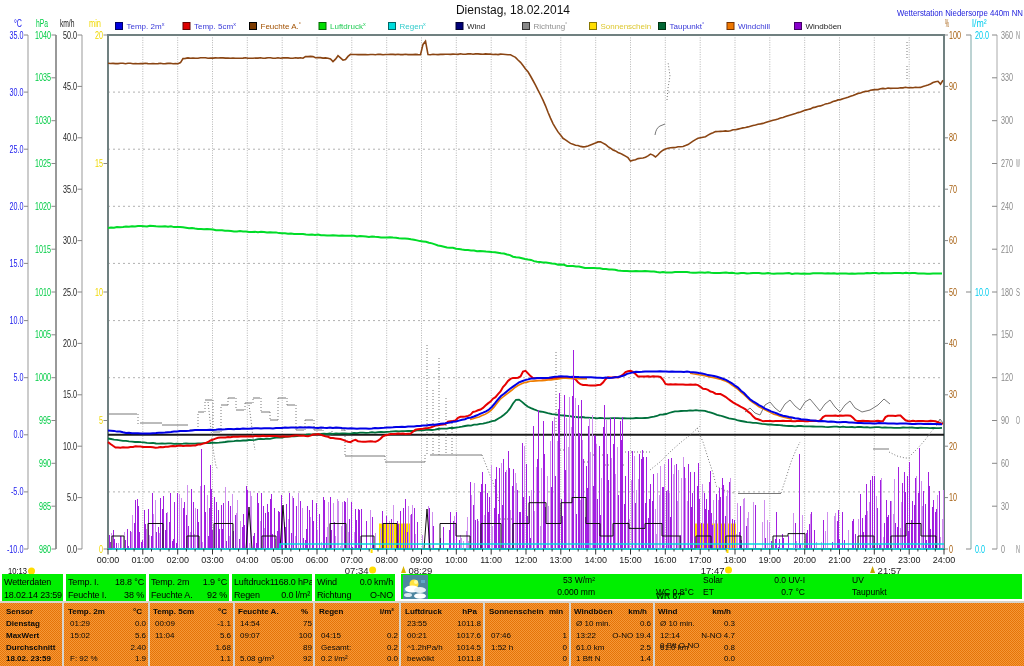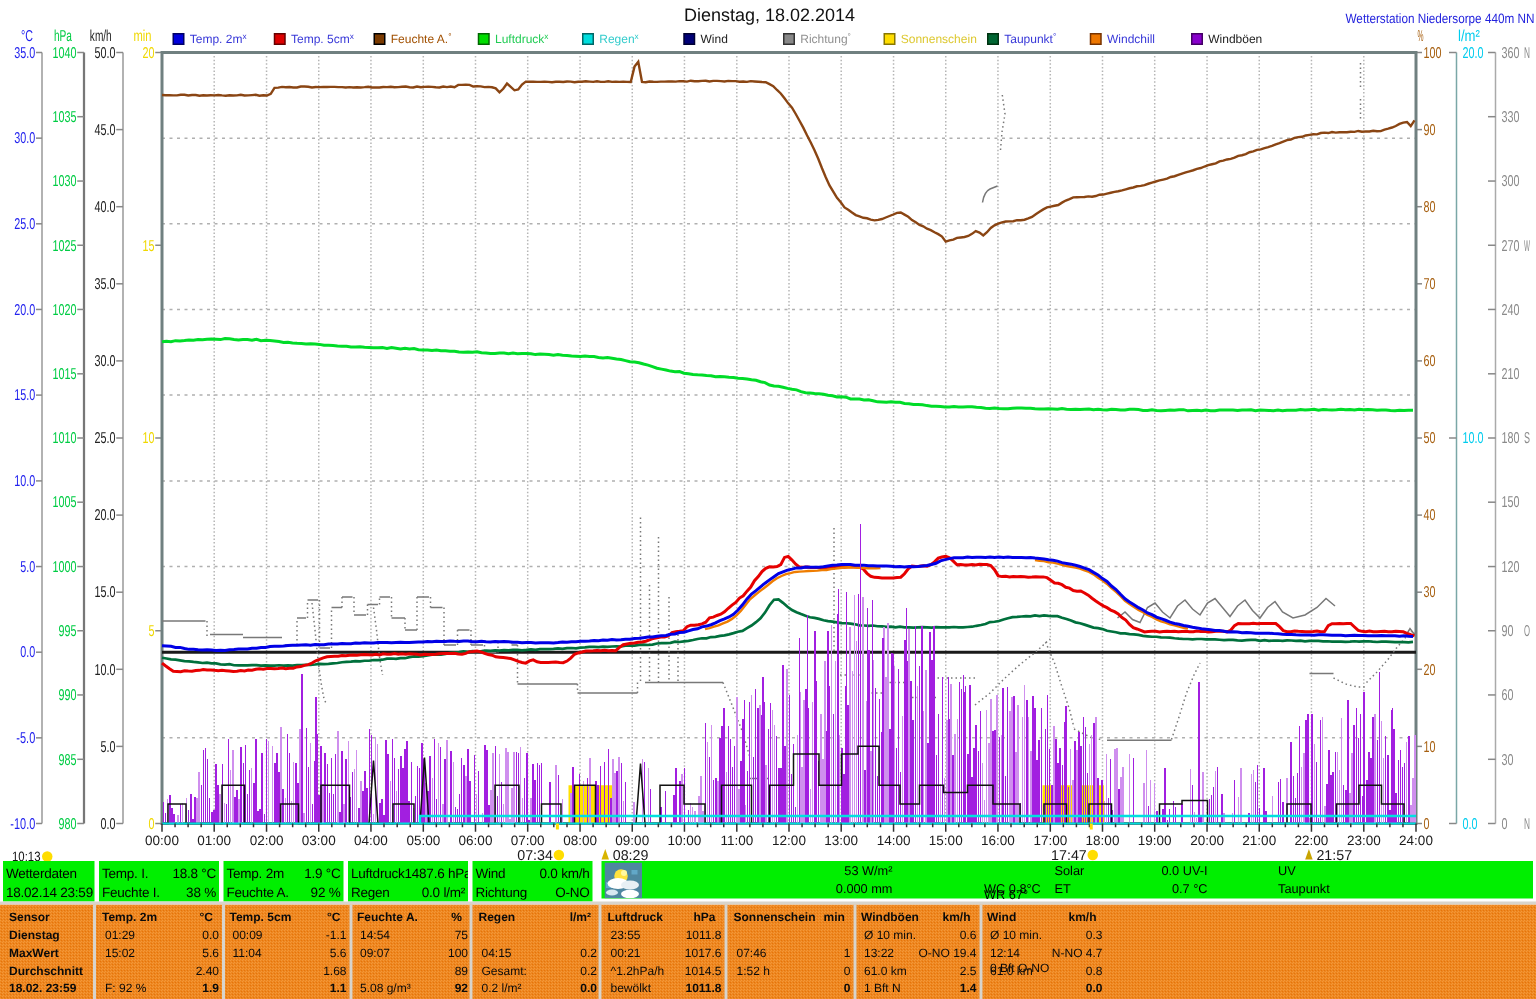--- a/index.html
+++ b/index.html
@@ -5,21 +5,21 @@
 #greentbl{position:absolute;left:0;top:574px;width:812px;height:25px;background:#fff}
 .gc{position:absolute;top:0;height:25px;background:#00ef00;overflow:hidden}
 .gr{display:flex;justify-content:space-between;font-size:9px;color:#000;line-height:12.5px;padding:0 2px;white-space:pre;letter-spacing:-0.15px}
 .gt{position:absolute;font-size:8.5px;color:#000;line-height:12px}
 #orangetbl{position:absolute;left:0;top:601px;width:1024px;height:63px;
  background:repeating-conic-gradient(#e67408 0% 25%,#f49838 0% 50%) 0 0/2px 2px;
  border-top:2px solid #d8d4cc}
 .sep{position:absolute;top:0;width:2px;height:63px;background:#d8d4cc}
 .ot{position:absolute;font-size:8px;line-height:11px;color:#0a0a0a;white-space:pre}
 .ob{font-weight:bold}
-.ot b{font-weight:bold}
+.ot b{font-weight:normal}
 </style></head>
 <body>
 <svg width="1024" height="580" viewBox="0 0 1024 580" font-family="Liberation Sans, sans-serif" style="position:absolute;left:0;top:0">
     <path d="M28.0 35.0V549.0" stroke="#999" stroke-width="1" fill="none"></path>
     <path d="M24.0 35.0H28.0" stroke="#888" stroke-width="1" fill="none"></path>
     <path d="M24.0 92.1H28.0" stroke="#888" stroke-width="1" fill="none"></path>
     <path d="M24.0 149.2H28.0" stroke="#888" stroke-width="1" fill="none"></path>
     <path d="M24.0 206.3H28.0" stroke="#888" stroke-width="1" fill="none"></path>
     <path d="M24.0 263.4H28.0" stroke="#888" stroke-width="1" fill="none"></path>
     <path d="M24.0 320.6H28.0" stroke="#888" stroke-width="1" fill="none"></path>
@@ -255,21 +255,21 @@
     </div>
     <div class="gc" style="left:66px;width:80px;padding-top:2px">
       <div class="gr"><span>Temp. I.</span><span class="gv">18.8 °C</span></div>
       <div class="gr"><span>Feuchte I.</span><span class="gv">38 %</span></div>
     </div>
     <div class="gc" style="left:149px;width:80px;padding-top:2px">
       <div class="gr"><span>Temp. 2m</span><span class="gv">1.9 °C</span></div>
       <div class="gr"><span>Feuchte A.</span><span class="gv">92 %</span></div>
     </div>
     <div class="gc" style="left:232px;width:80px;padding-top:2px">
-      <div class="gr"><span>Luftdruck</span><span class="gv">1487.6 hPa</span></div>
+      <div class="gr"><span>Luftdruck</span><span class="gv">1168.0 hPa</span></div>
       <div class="gr"><span>Regen</span><span class="gv">0.0 l/m²</span></div>
     </div>
     <div class="gc" style="left:315px;width:80px;padding-top:2px">
       <div class="gr"><span>Wind</span><span class="gv">0.0 km/h</span></div>
       <div class="gr"><span>Richtung</span><span class="gv">O-NO</span></div>
     </div>
     <div class="gc" style="left:401px;width:621px;padding:0">
 <svg width="25" height="24" viewBox="0 0 25 24" style="position:absolute;left:2px;top:1px">
 <rect width="25" height="24" fill="#4f87a0"></rect>
 <rect x="1" y="13" width="5" height="4" fill="#62a8c8"></rect>

